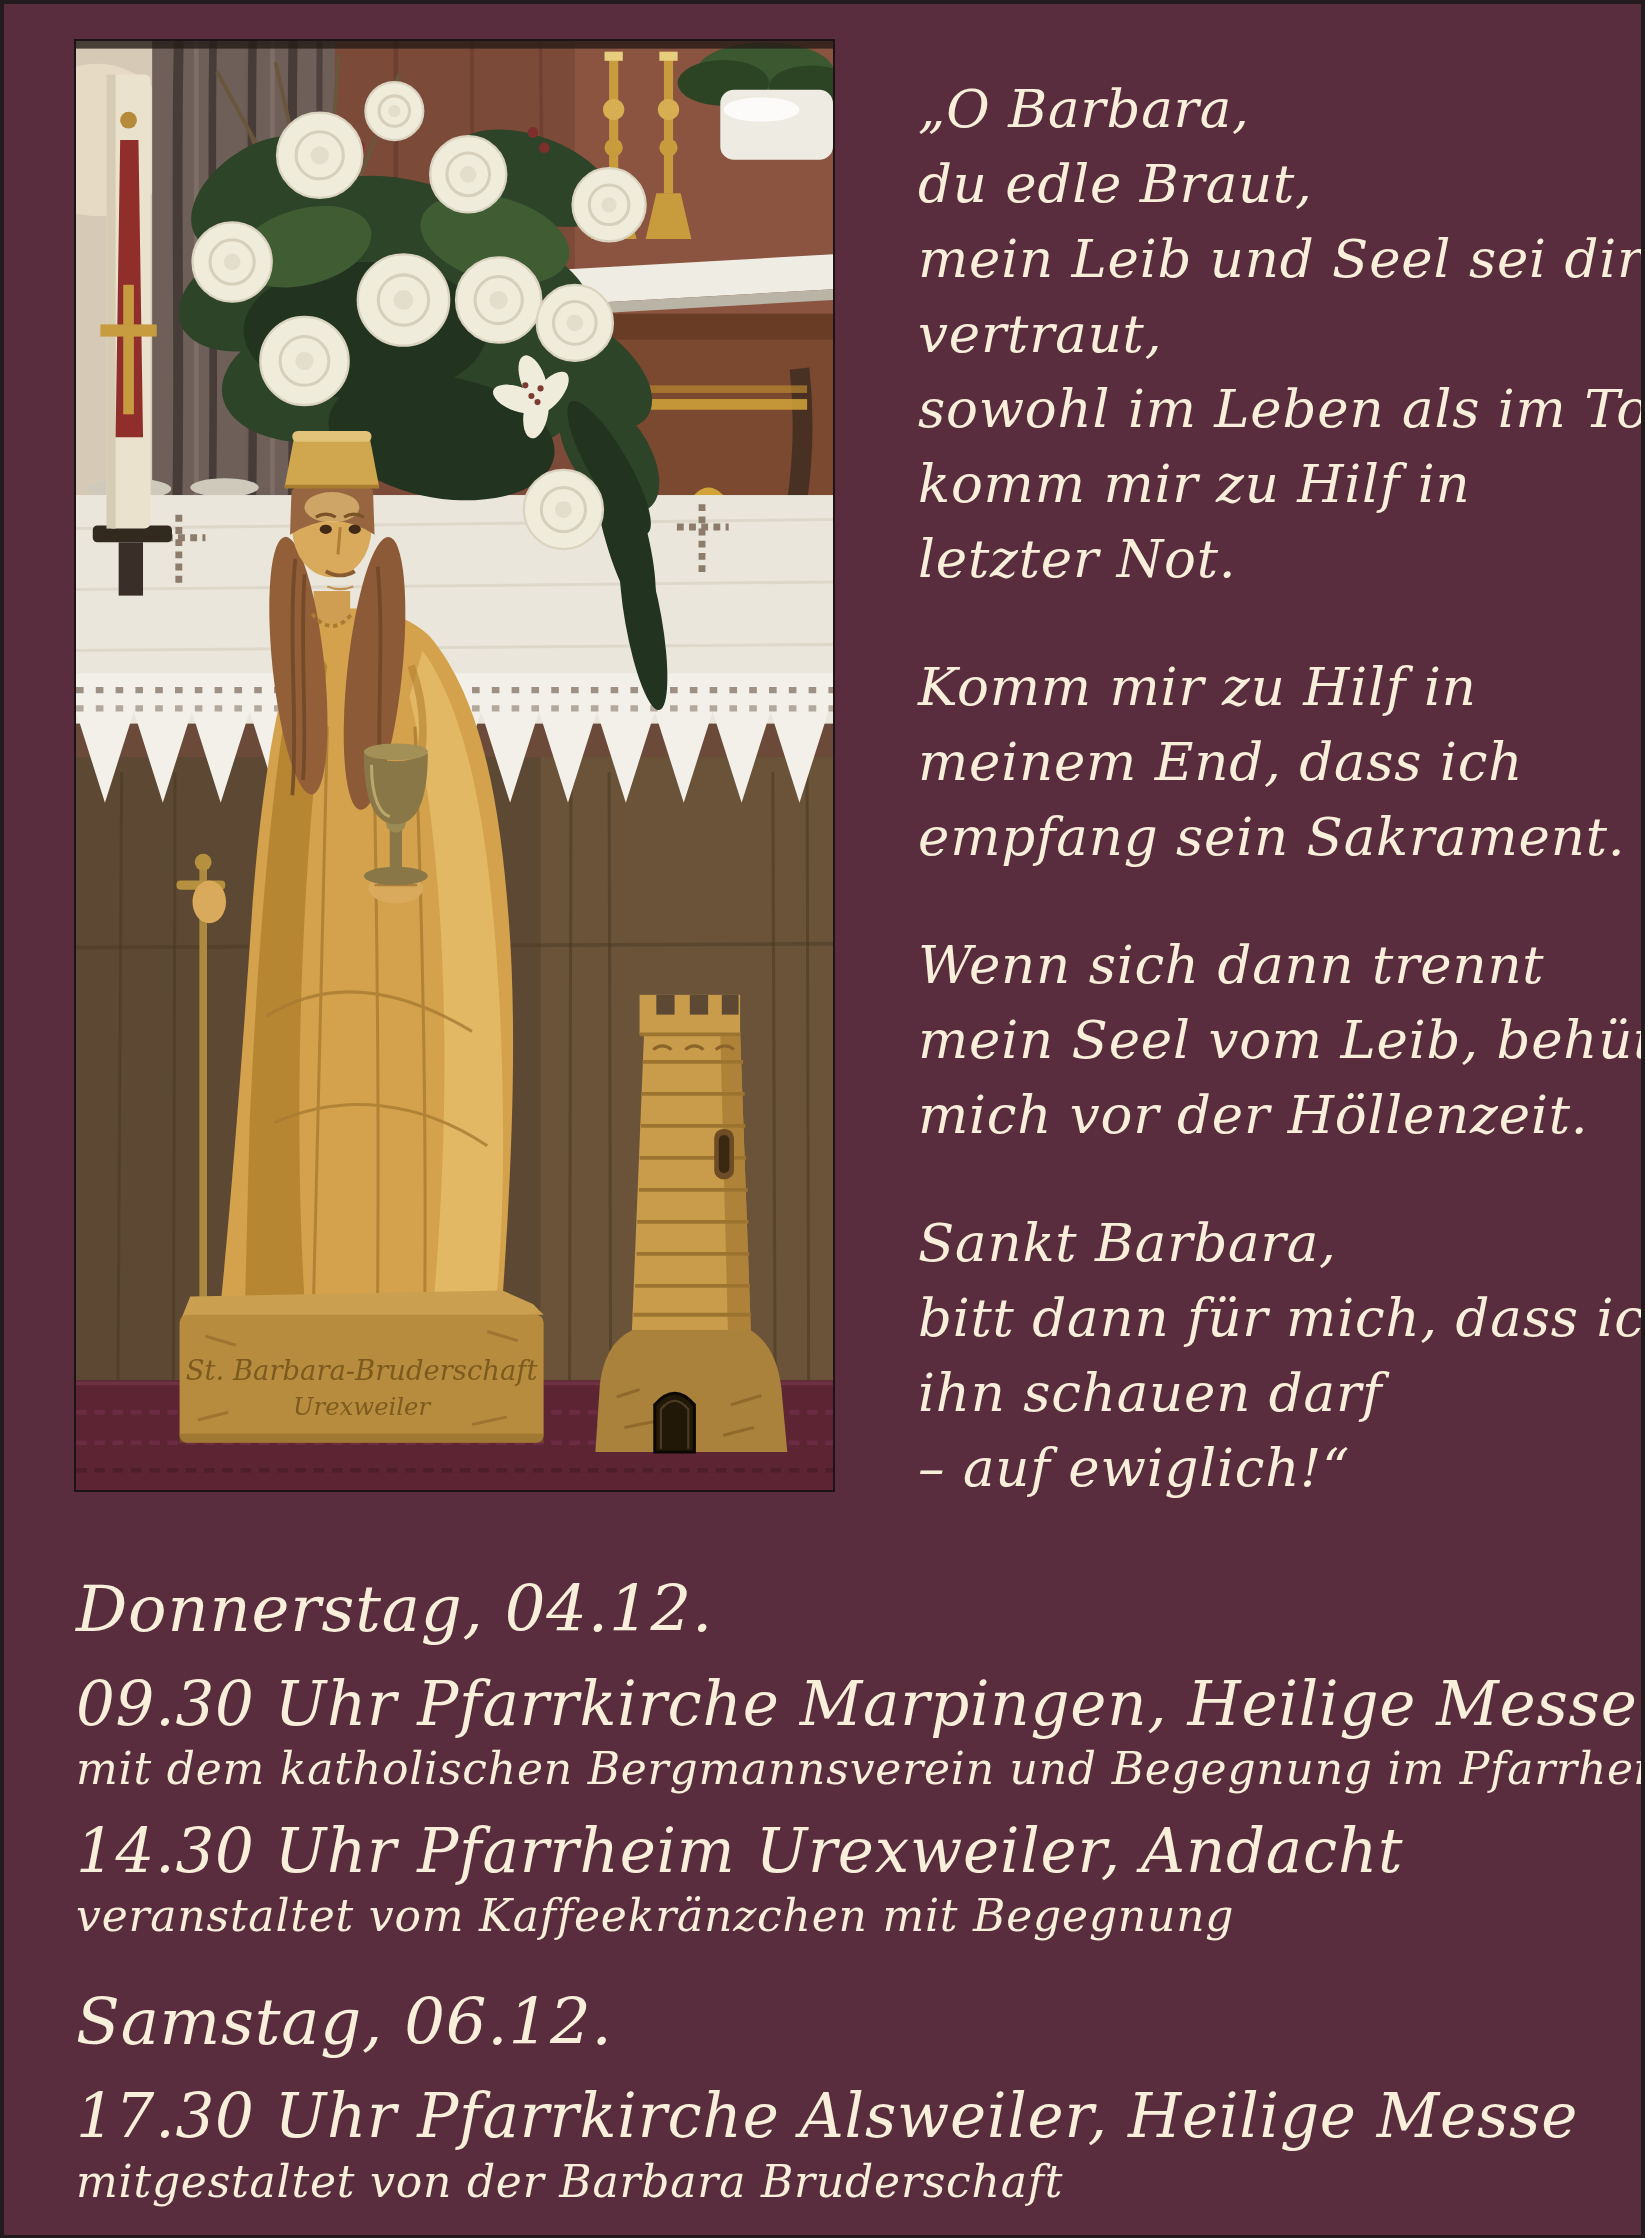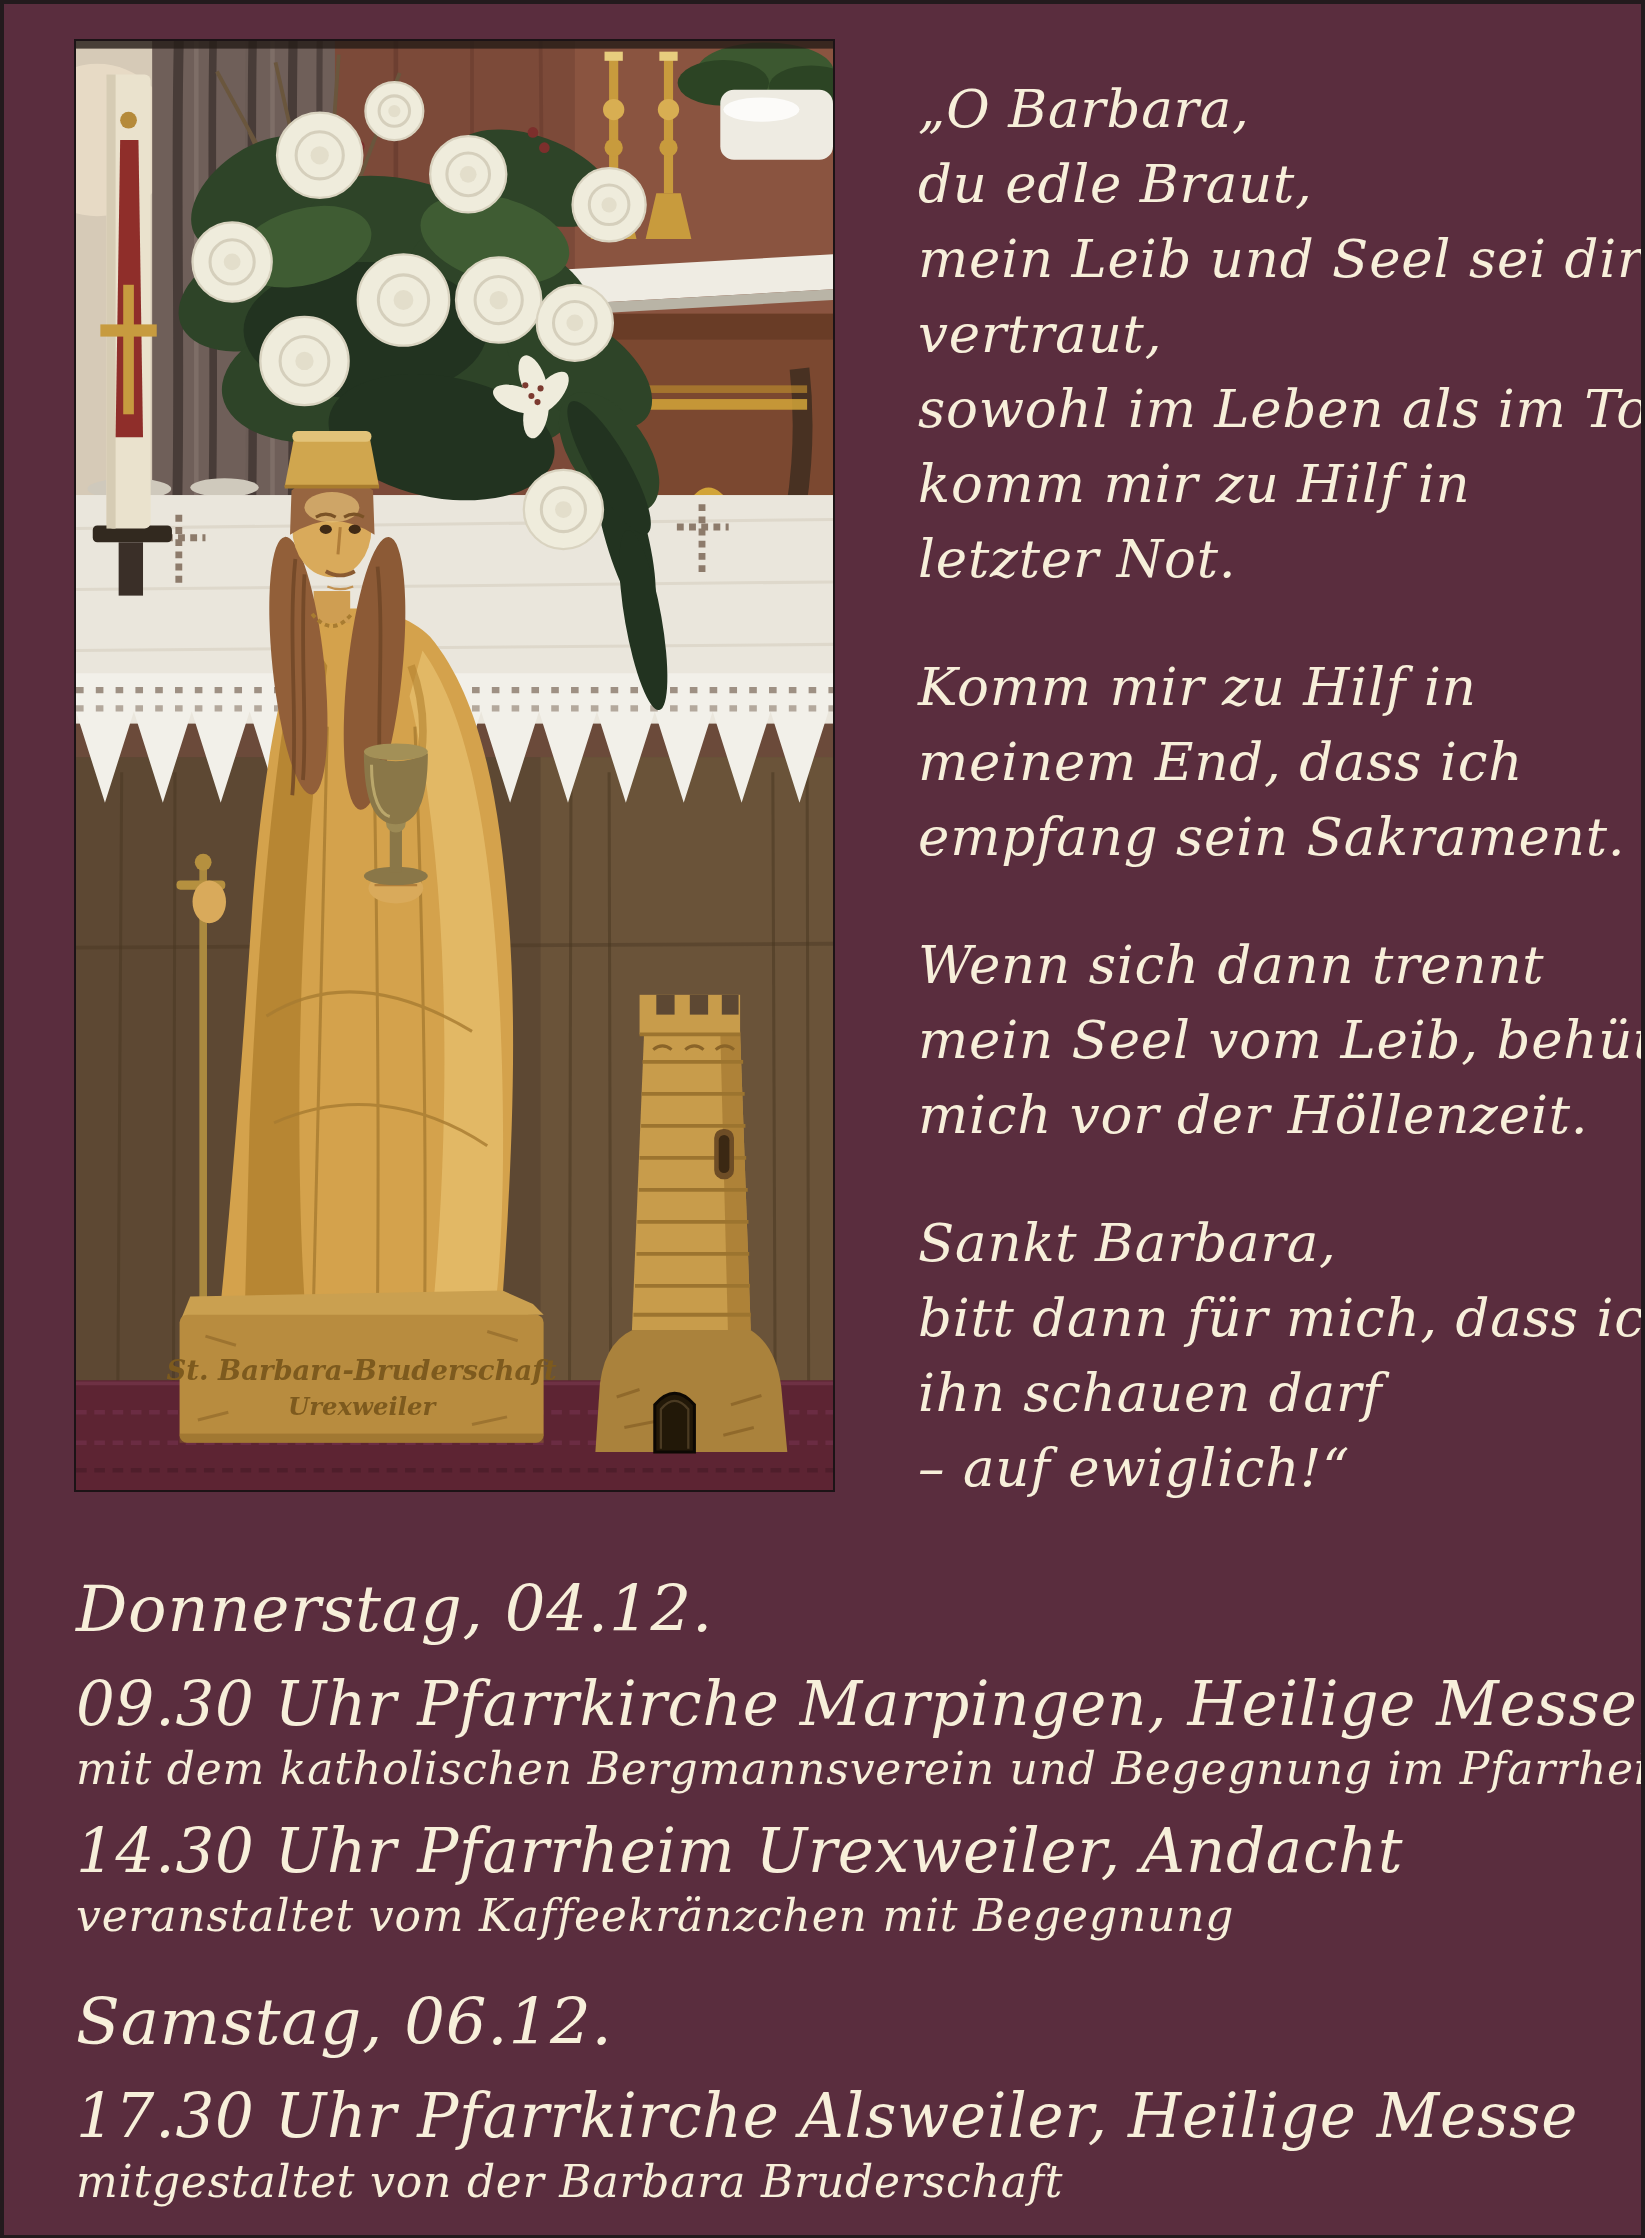--- a/index.html
+++ b/index.html
@@ -3,21 +3,21 @@
 <meta charset="utf-8">
 <style>
   html,body{margin:0;padding:0;background:#3a1f2b;}
   .page{
     position:relative;width:1645px;height:2239px;box-sizing:border-box;
     background:#5a2d3e;border:4.6px solid #231a1d;overflow:hidden;
     font-family:"DejaVu Serif","Liberation Serif",serif;color:#f7efda;
   }
   .photo{
     position:absolute;left:70px;top:35px;width:757px;height:1449px;
-    border:2.3px solid #1c1316;background:#6b4a3a;font-weight:bold;
+    border:2.3px solid #1c1316;background:#6b4a3a;
   }
   .photo svg{display:block;width:757px;height:1449px;}
   .prayer{
     position:absolute;left:914px;top:67px;
     font-style:italic;font-size:53px;line-height:75px;
     white-space:nowrap;letter-spacing:0.8px;
   }
   .stanza{margin:0 0 53px 0;}
   .prayer-line{min-height:75px;}
   .schedule{

